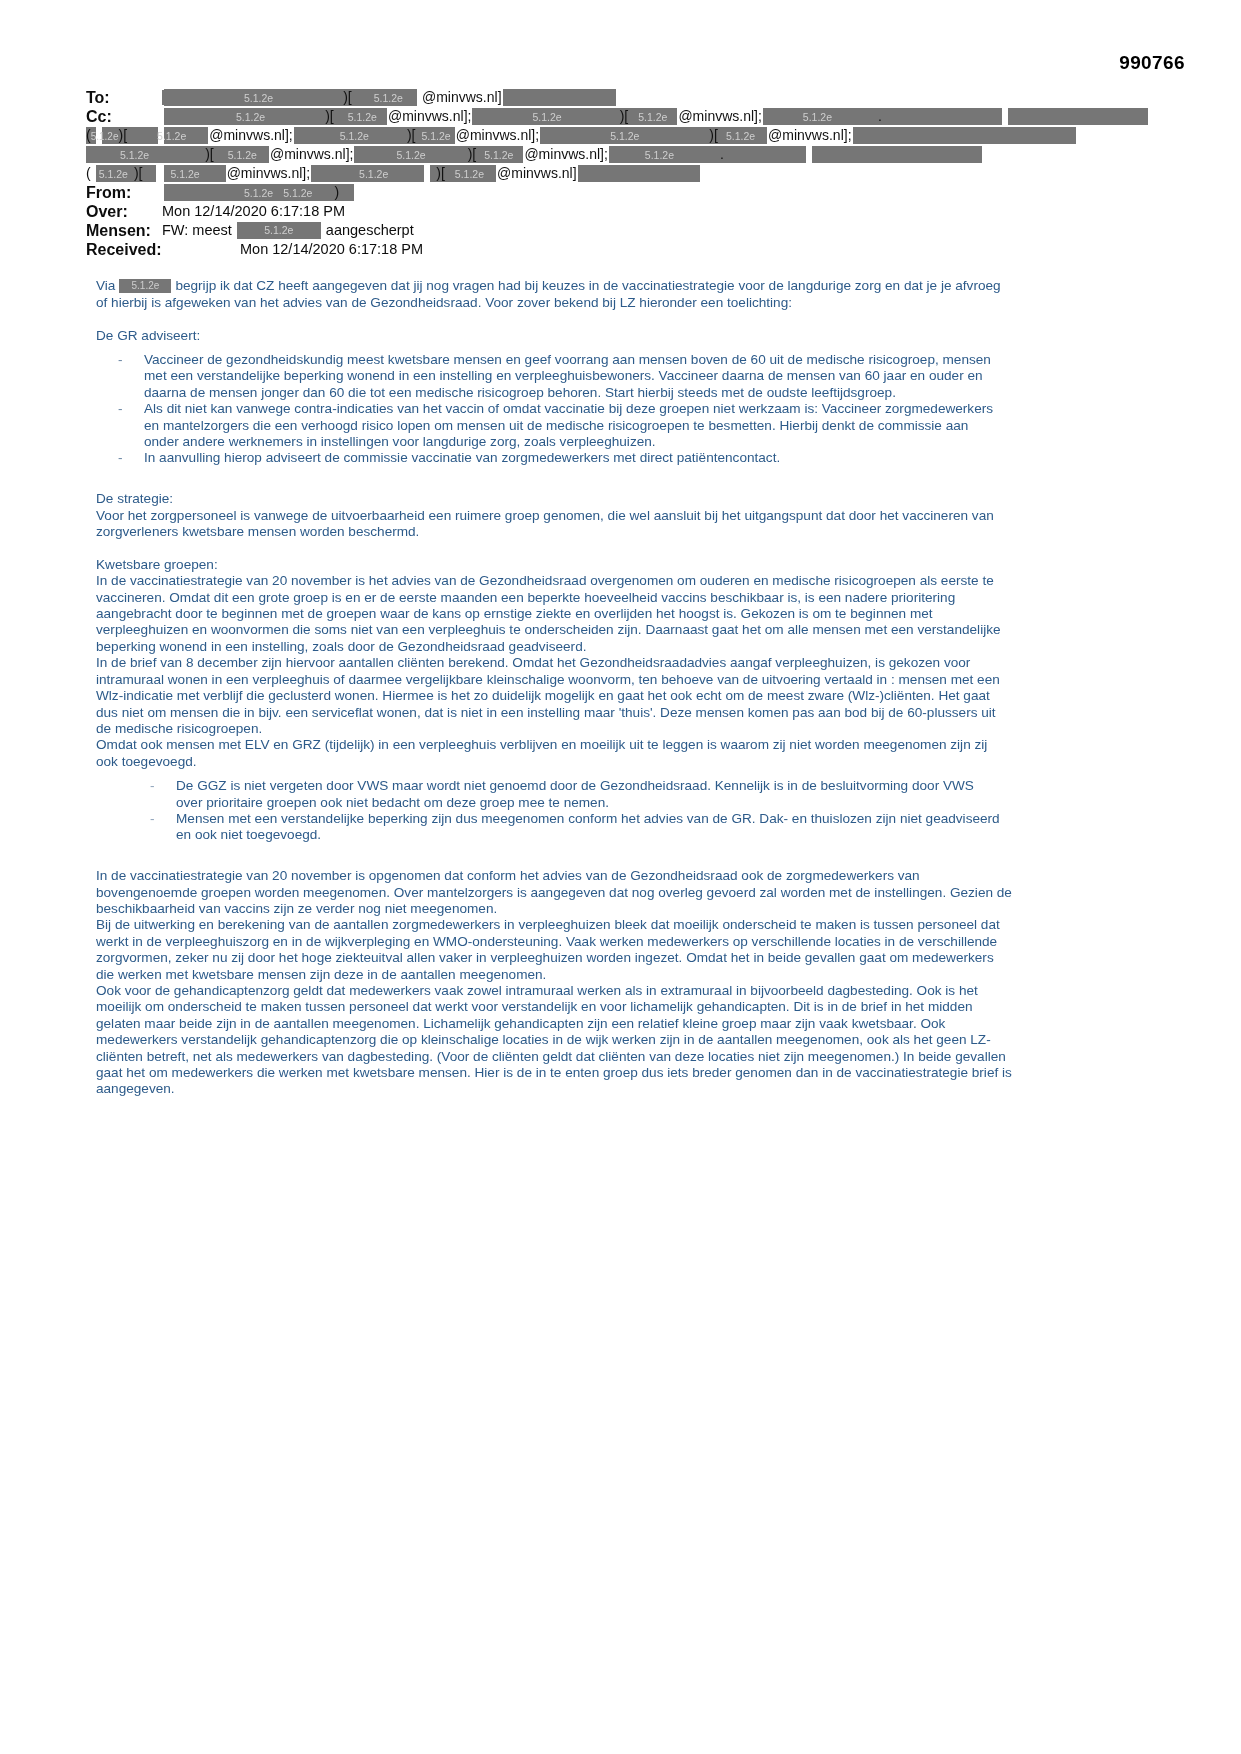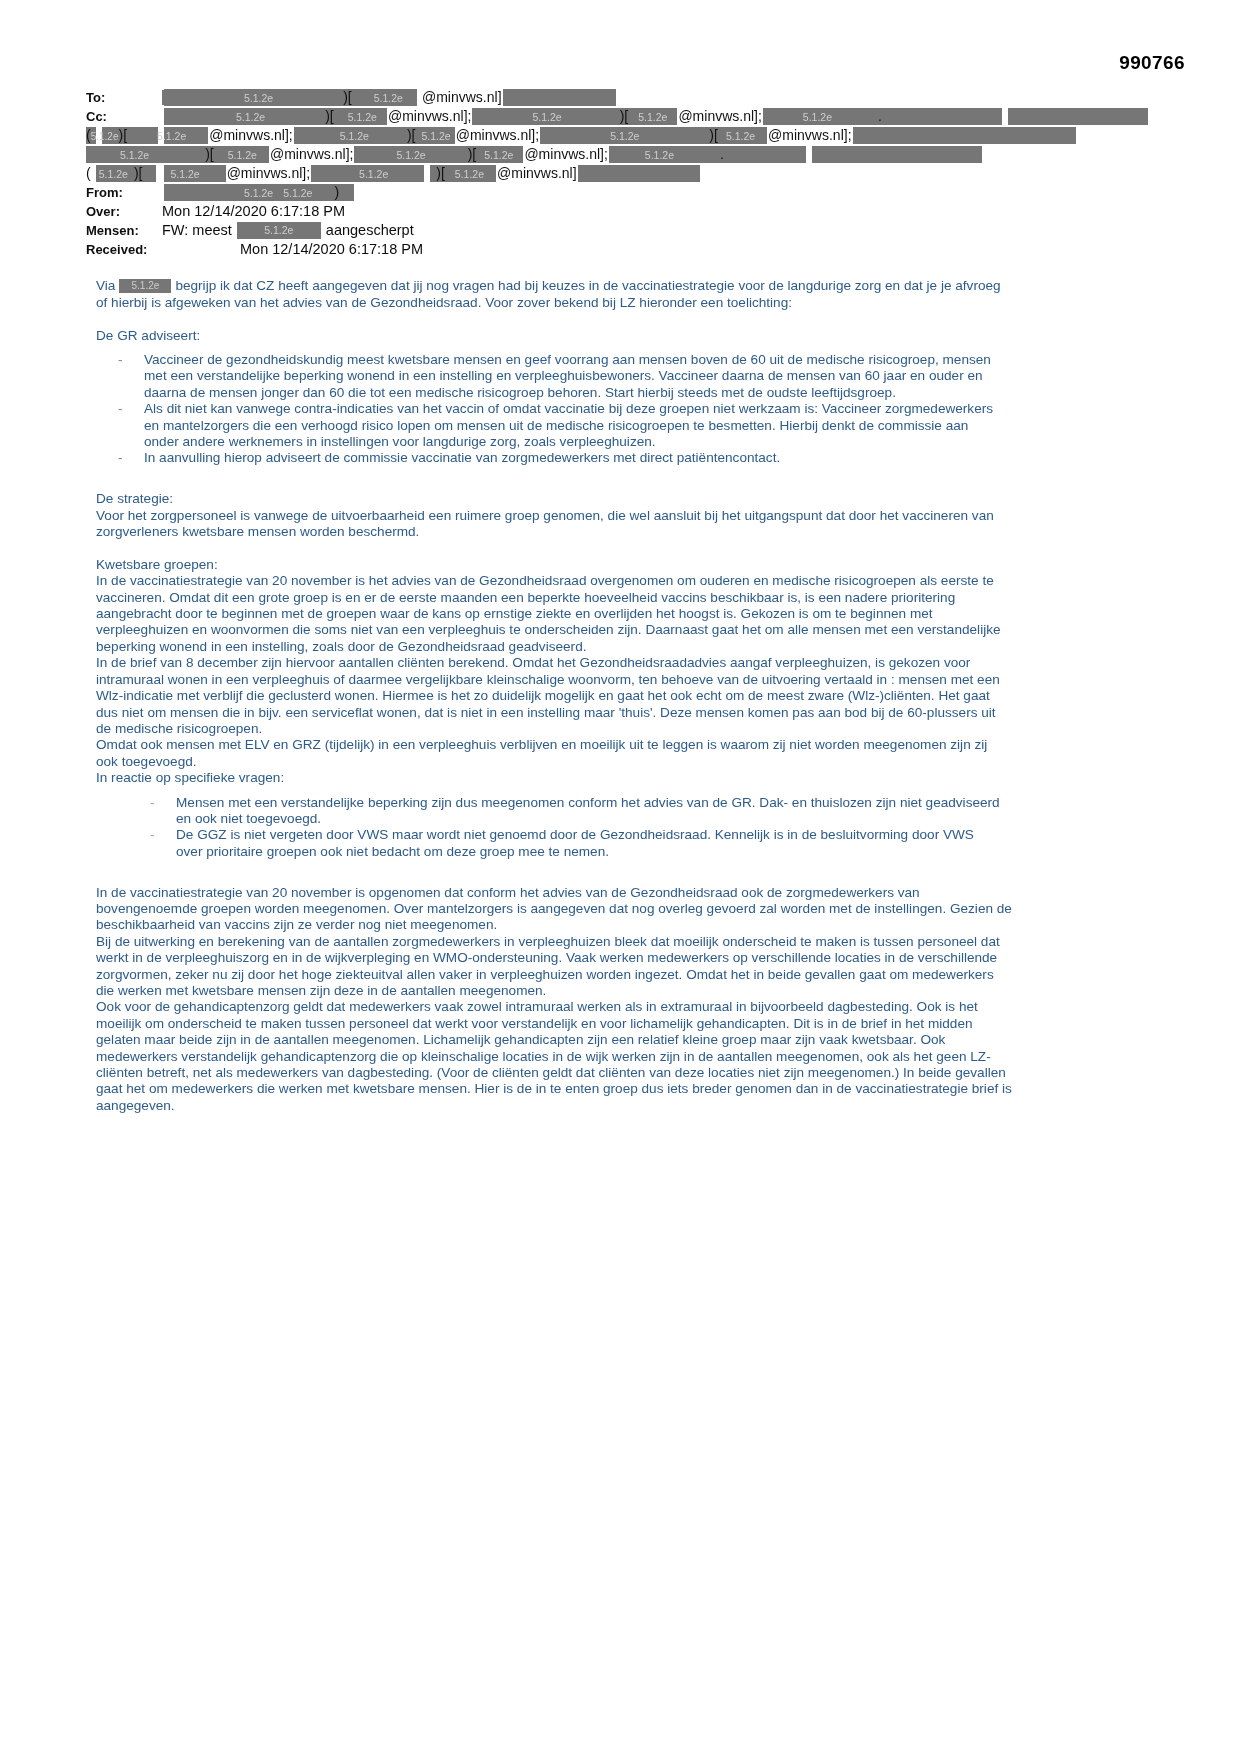--- a/index.html
+++ b/index.html
@@ -47,21 +47,21 @@
     color: #0d0d0d;
   }
   .hdr-row {
     position: relative;
     white-space: nowrap;
     height: 19.3px;
   }
   .hdr-label {
     display: inline-block;
     font-weight: 700;
-    font-size: 13px;
+    font-size: 16px;
     width: 76px;
     vertical-align: top;
   }
   .hdr-val {
     display: inline-block;
     vertical-align: top;
     font-size: 14.5px;
   }
 
   
@@ -271,25 +271,24 @@
 
     <p class="p">De strategie:</p>
     <p class="p">Voor het zorgpersoneel is vanwege de uitvoerbaarheid een ruimere groep genomen, die wel aansluit bij het uitgangspunt dat door het vaccineren van zorgverleners kwetsbare mensen worden beschermd.</p>
 
     <div class="spacer"></div>
 
     <p class="p">Kwetsbare groepen:</p>
     <p class="p">In de vaccinatiestrategie van 20 november is het advies van de Gezondheidsraad overgenomen om ouderen en medische risicogroepen als eerste te vaccineren. Omdat dit een grote groep is en er de eerste maanden een beperkte hoeveelheid vaccins beschikbaar is, is een nadere prioritering aangebracht door te beginnen met de groepen waar de kans op ernstige ziekte en overlijden het hoogst is. Gekozen is om te beginnen met verpleeghuizen en woonvormen die soms niet van een verpleeghuis te onderscheiden zijn. Daarnaast gaat het om alle mensen met een verstandelijke beperking wonend in een instelling, zoals door de Gezondheidsraad geadviseerd.</p>
     <p class="p">In de brief van 8 december zijn hiervoor aantallen cliënten berekend. Omdat het Gezondheidsraadadvies aangaf verpleeghuizen, is gekozen voor intramuraal wonen in een verpleeghuis of daarmee vergelijkbare kleinschalige woonvorm, ten behoeve van de uitvoering vertaald in : mensen met een Wlz-indicatie met verblijf die geclusterd wonen. Hiermee is het zo duidelijk mogelijk en gaat het ook echt om de meest zware (Wlz-)cliënten. Het gaat dus niet om mensen die in bijv. een serviceflat wonen, dat is niet in een instelling maar 'thuis'. Deze mensen komen pas aan bod bij de 60-plussers uit de medische risicogroepen.</p>
     <p class="p">Omdat ook mensen met ELV en GRZ (tijdelijk) in een verpleeghuis verblijven en moeilijk uit te leggen is waarom zij niet worden meegenomen zijn zij ook toegevoegd.</p>
-    <p class="p">In reactie op specifieke vragen:</p>
 
     <ul class="dash indent2">
+      <li>De GGZ is niet vergeten door VWS maar wordt niet genoemd door de Gezondheidsraad. Kennelijk is in de besluitvorming door VWS over prioritaire groepen ook niet bedacht om deze groep mee te nemen.</li>
       <li>Mensen met een verstandelijke beperking zijn dus meegenomen conform het advies van de GR.  Dak- en thuislozen zijn niet geadviseerd en ook niet toegevoegd.</li>
-      <li>De GGZ is niet vergeten door VWS maar wordt niet genoemd door de Gezondheidsraad. Kennelijk is in de besluitvorming door VWS over prioritaire groepen ook niet bedacht om deze groep mee te nemen.</li>
     </ul>
 
     <div class="spacer"></div>
 
     <p class="p">In de vaccinatiestrategie van 20 november is opgenomen dat conform het advies van de Gezondheidsraad ook de zorgmedewerkers van bovengenoemde groepen worden meegenomen. Over mantelzorgers is aangegeven dat nog overleg gevoerd zal worden met de instellingen. Gezien de beschikbaarheid van vaccins zijn ze verder nog niet meegenomen.</p>
     <p class="p">Bij de uitwerking en berekening van de aantallen zorgmedewerkers in verpleeghuizen bleek dat moeilijk onderscheid te maken is tussen personeel dat werkt in de verpleeghuiszorg en in de wijkverpleging en WMO-ondersteuning.  Vaak werken medewerkers op verschillende locaties in de verschillende zorgvormen, zeker nu zij door het hoge ziekteuitval allen vaker in verpleeghuizen worden ingezet. Omdat het in beide gevallen gaat om medewerkers die werken met kwetsbare mensen zijn deze in de aantallen meegenomen.</p>
     <p class="p">Ook voor de gehandicaptenzorg geldt dat medewerkers vaak zowel intramuraal werken als in extramuraal in bijvoorbeeld dagbesteding. Ook is het moeilijk om onderscheid te maken tussen personeel dat werkt voor verstandelijk en voor lichamelijk gehandicapten. Dit is in de brief in het midden gelaten maar beide zijn in de aantallen meegenomen. Lichamelijk gehandicapten zijn een relatief kleine groep maar zijn vaak kwetsbaar. Ook medewerkers verstandelijk gehandicaptenzorg die op kleinschalige locaties in de wijk werken zijn in de aantallen meegenomen, ook als het geen LZ-cliënten betreft, net als medewerkers van dagbesteding. (Voor de cliënten geldt dat cliënten van deze locaties niet zijn meegenomen.) In beide gevallen gaat het om medewerkers die werken met kwetsbare mensen. Hier is de in te enten groep dus iets breder genomen dan in de vaccinatiestrategie brief is aangegeven.</p>
   </div>
 
 </div>

